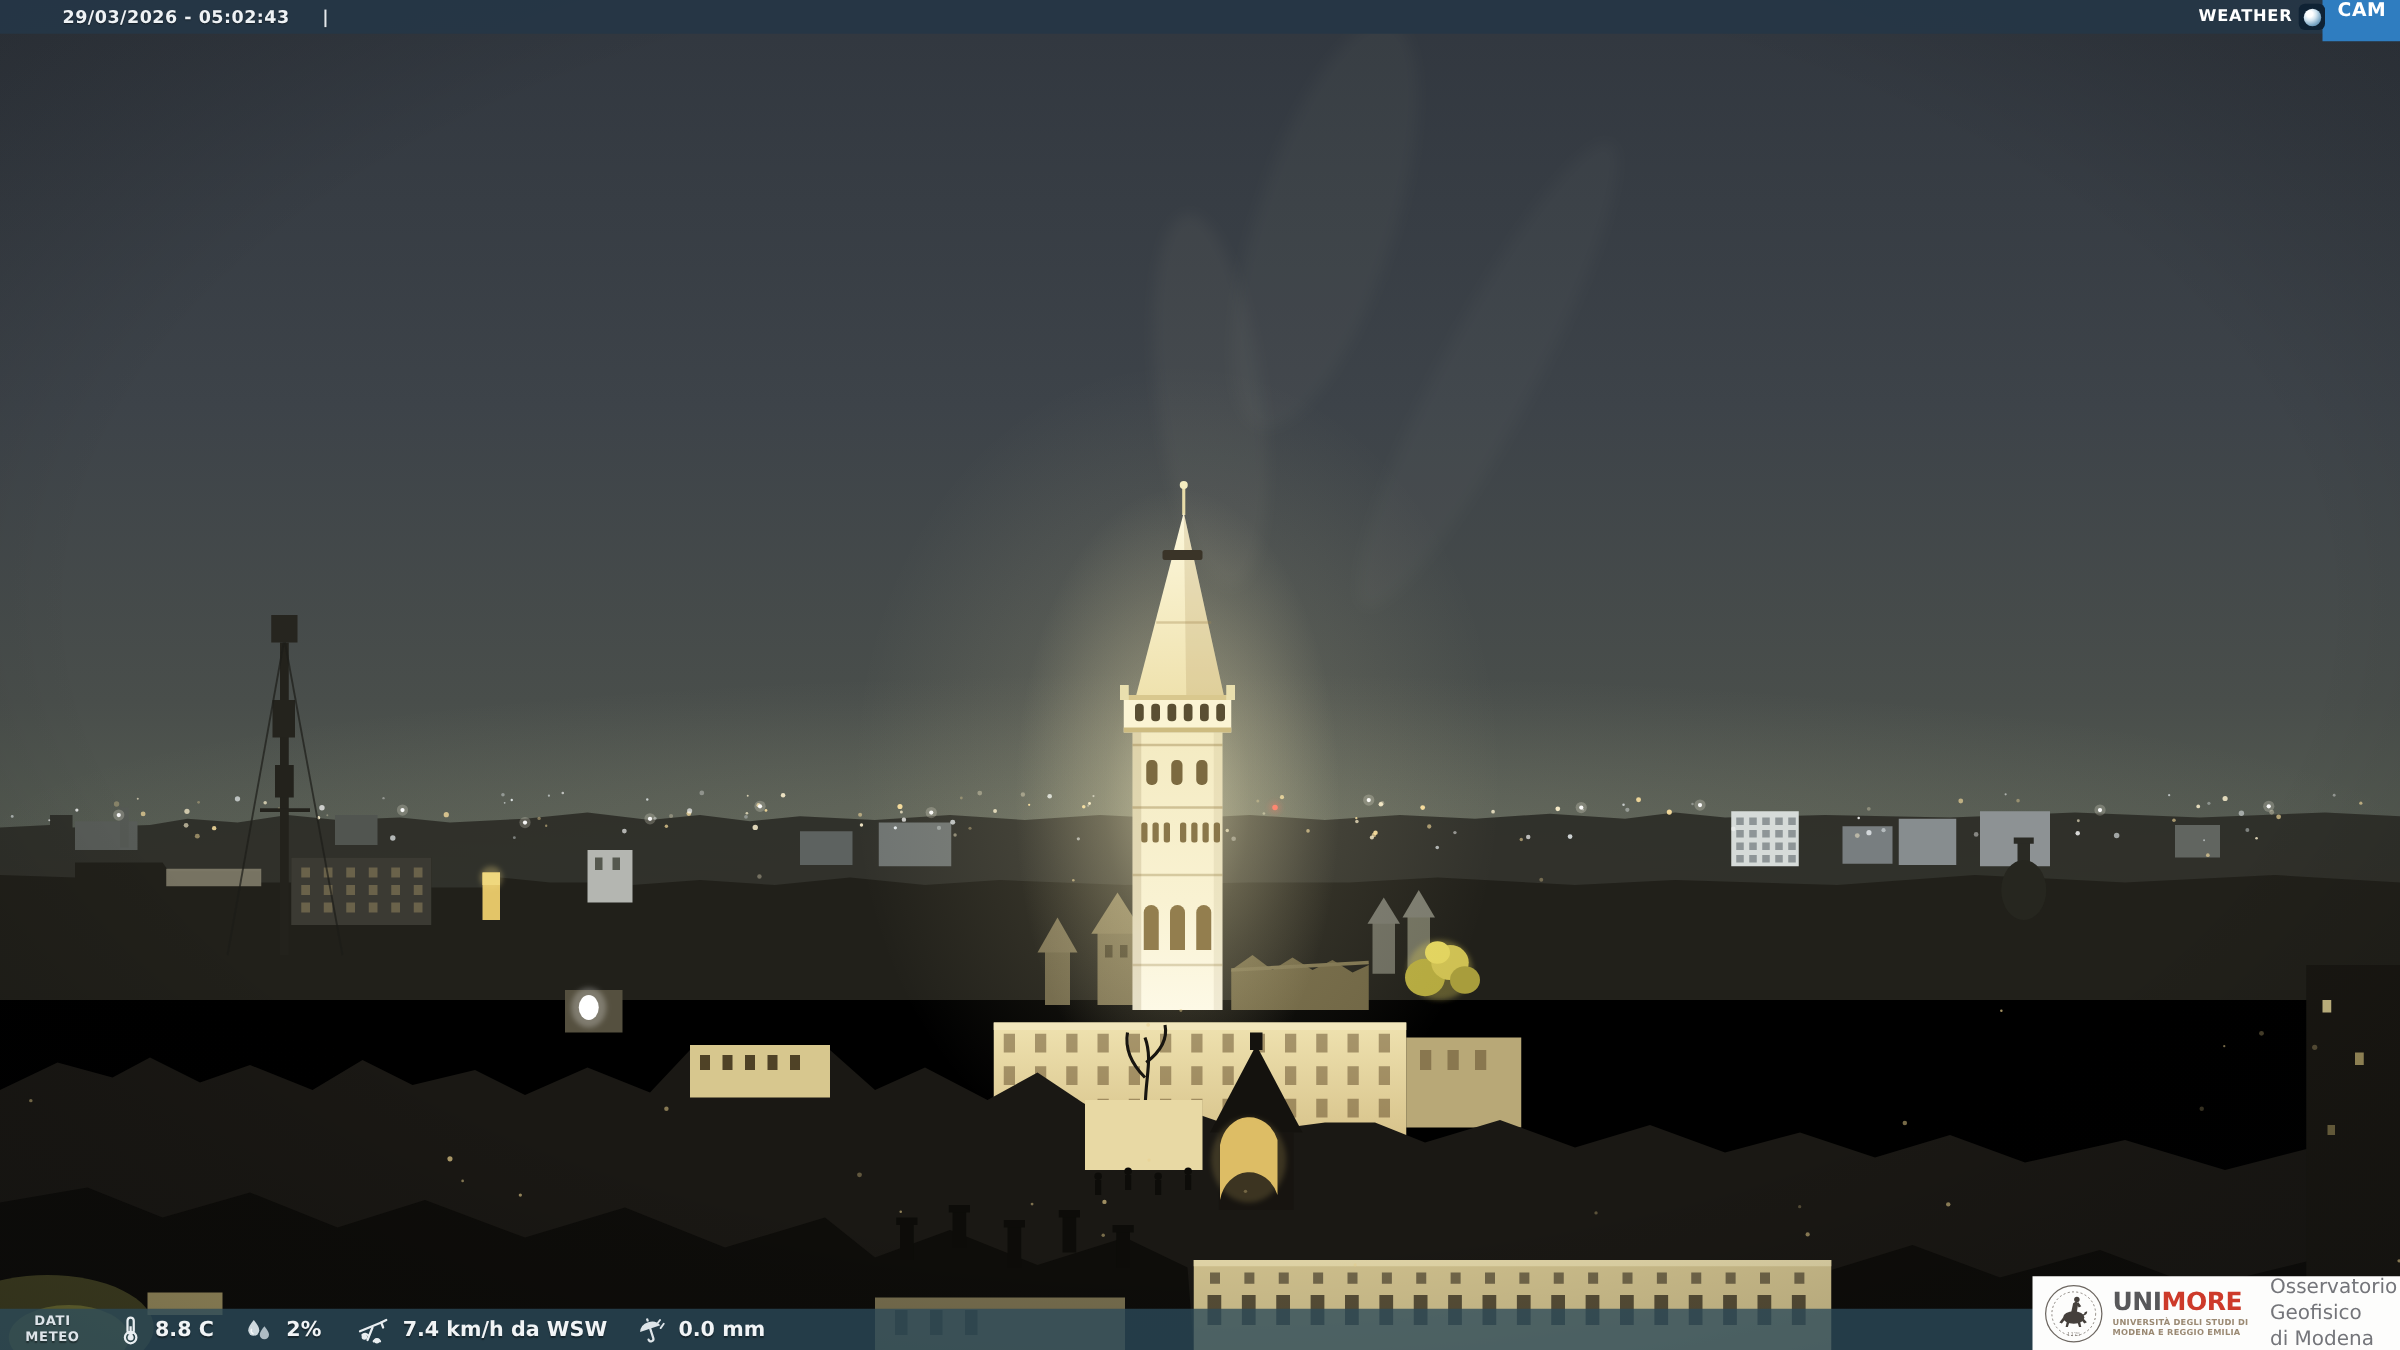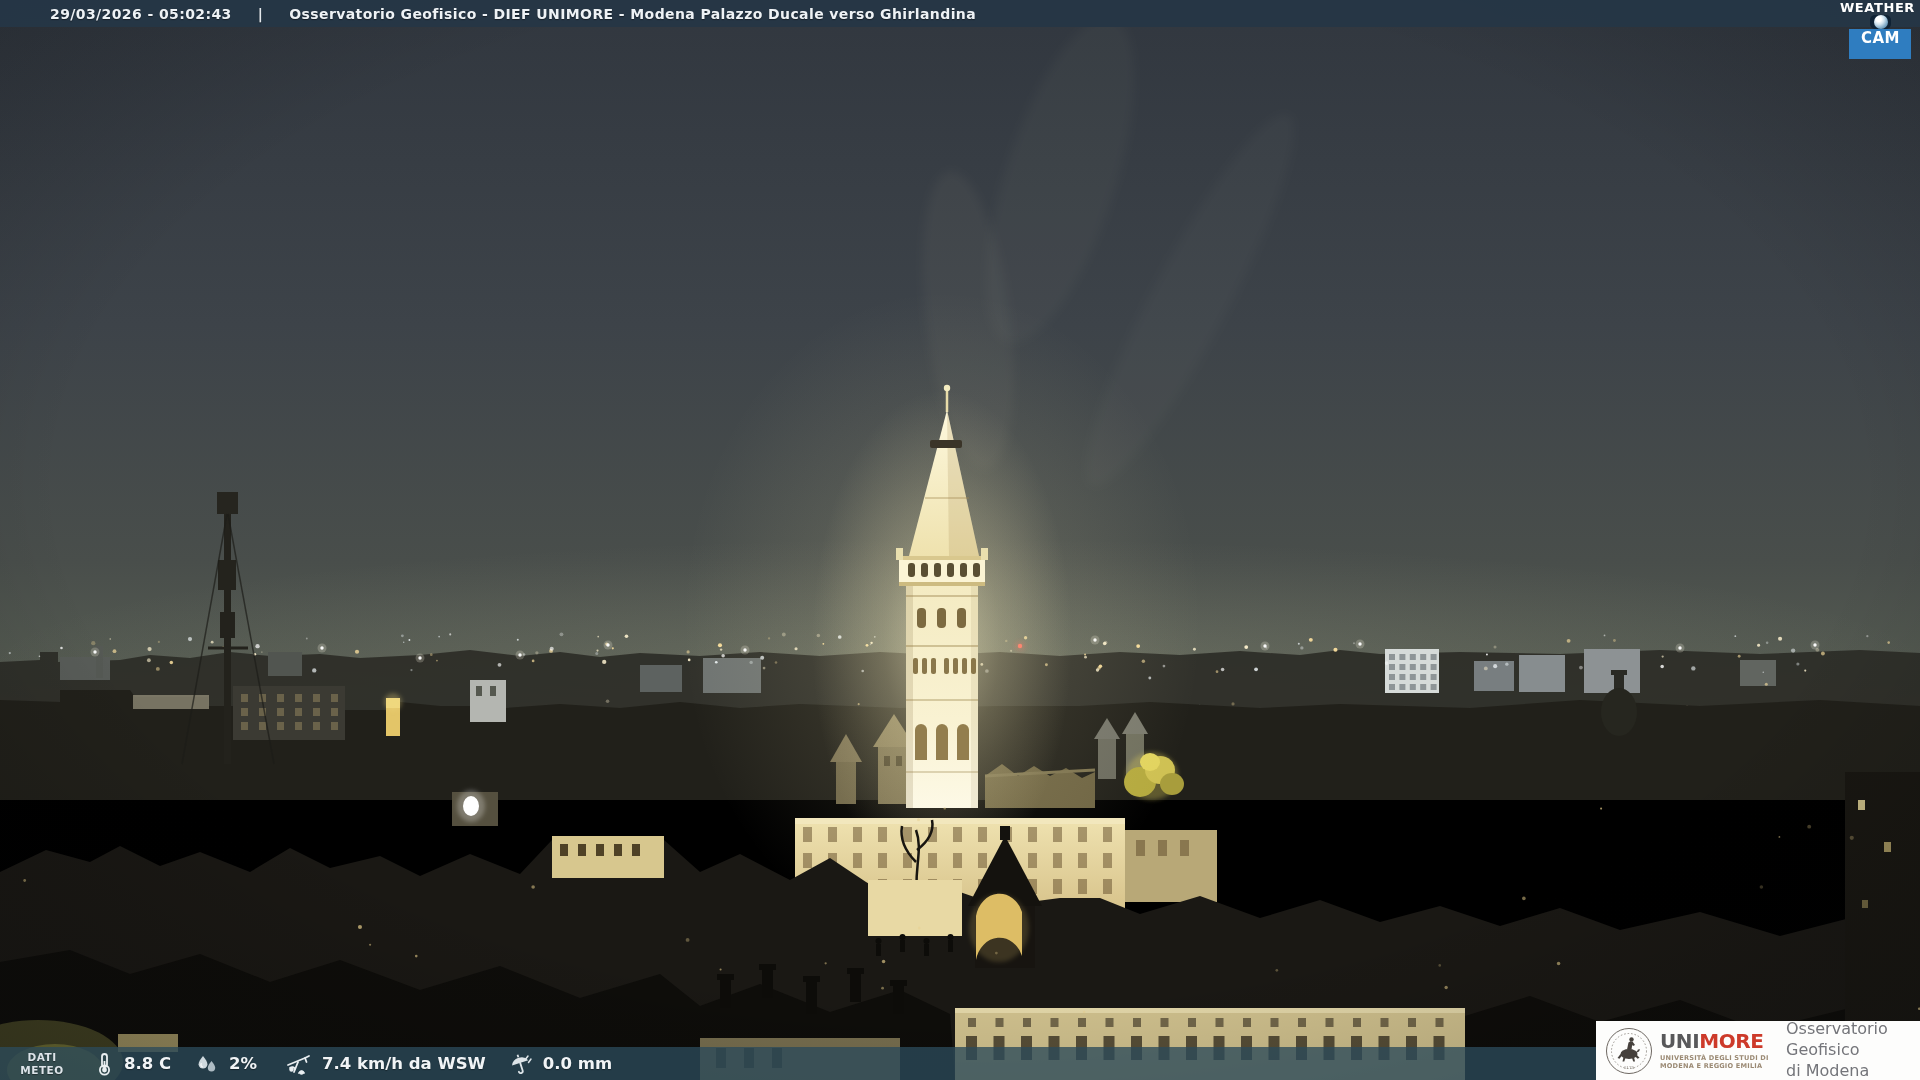--- a/index.html
+++ b/index.html
@@ -10,21 +10,21 @@
 
   
   .topbar{position:absolute;top:0;left:0;right:0;height:27px;z-index:5;
           background:rgba(37,54,70,0.96);
           display:flex;align-items:center;color:#eef2f5;
           font-weight:bold;font-size:14px;letter-spacing:0.4px;
           text-shadow:0 1px 1px rgba(0,0,0,.45);}
   .topbar .dt{margin-left:50px;white-space:nowrap;}
   .topbar .pipe{margin:0 26px;font-weight:bold;opacity:.95;}
   .topbar .title{white-space:nowrap;}
-  .brand{position:absolute;right:0;top:0;height:27px;display:flex;align-items:center;z-index:6;flex-direction:column;}
+  .brand{position:absolute;right:0;top:0;height:27px;display:flex;align-items:center;z-index:6;}
   .brand .weather{color:#fff;font-weight:bold;font-size:13px;letter-spacing:0.6px;margin-right:5px;}
   .lens{width:21px;height:21px;border-radius:5px;background:#0f2234;margin-right:-2px;z-index:2;
         display:flex;align-items:center;justify-content:center;}
   .lens .ball{width:14px;height:14px;border-radius:50%;
         background:radial-gradient(circle at 34% 30%, #ffffff 0 18%, #cfe2ee 40%, #7aa6c4 68%, #3f6f94 100%);}
   .cambox{height:27px;background:#2f7dc0;display:flex;align-items:center;
           padding:0 10px 12px 12px;min-width:40px;}
   .cambox .cam{color:#fff;font-weight:bold;font-size:15px;letter-spacing:0.5px;}
 
   
@@ -33,21 +33,21 @@
             display:flex;align-items:center;color:#f1f4f6;
             text-shadow:0 1px 1px rgba(0,0,0,.4);}
   .dati{margin-left:16px;width:52px;text-align:center;font-size:10.5px;font-weight:bold;
         line-height:1.15;letter-spacing:0.5px;color:#dde4e9;}
   .m-item{display:flex;align-items:center;gap:10px;font-size:16.5px;font-weight:bold;
           white-space:nowrap;}
   .m-item svg{display:block;}
   .gap-a{margin-left:26px;} .gap-b{margin-left:24px;} .gap-c{margin-left:28px;} .gap-d{margin-left:22px;}
 
   
-  .logobox{position:absolute;right:0;bottom:0;width:324px;height:59px;background:#fdfdfc;z-index:7;
+  .logobox{position:absolute;right:0;bottom:0;width:294px;height:59px;background:#fdfdfc;z-index:7;
            display:flex;align-items:center;}
   .seal{width:48px;height:48px;margin-left:9px;flex:0 0 auto;}
   .uniblock{margin-left:7px;width:122px;flex:0 0 auto;}
   .uniname{font-size:20px;font-weight:bold;letter-spacing:-0.4px;line-height:1;}
   .uniname .uni{color:#58585a;} .uniname .more{color:#cd3a2a;}
   .unisub{margin-top:3px;font-size:6.6px;font-weight:bold;color:#9b8a74;line-height:1.25;letter-spacing:0.2px;}
   .obs{margin-left:4px;font-size:16px;color:#74757a;line-height:1.3;}
 </style>
 </head>
 <body>
@@ -652,21 +652,20 @@
         <circle cx="1446.1331114172935" cy="987.5012385402806" r="1.6985891334479675" fill="#e8cf8c" opacity="0.5630999900167808"></circle>
       </g>
 
   <rect x="0" y="0" width="1920" height="1080" fill="url(#vignette)"></rect>
 </svg>
 </div>
 
 <div class="topbar">
   <span class="dt">29/03/2026 - 05:02:43</span>
   <span class="pipe">|</span>
-  <span class="title">Osservatorio Geofisico - DIEF UNIMORE - Modena Palazzo Ducale verso Ghirlandina</span>
 </div>
 <div class="brand">
   <span class="weather">WEATHER</span>
   <span class="lens">
       <span class="ball"></span>
     </span>
   <span class="cambox">
     <span class="cam">CAM</span>
   </span>
 </div>

